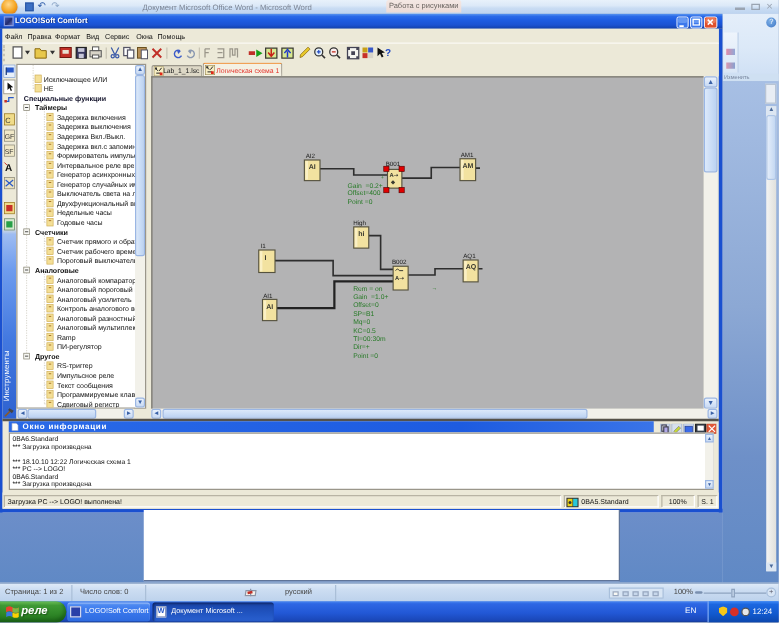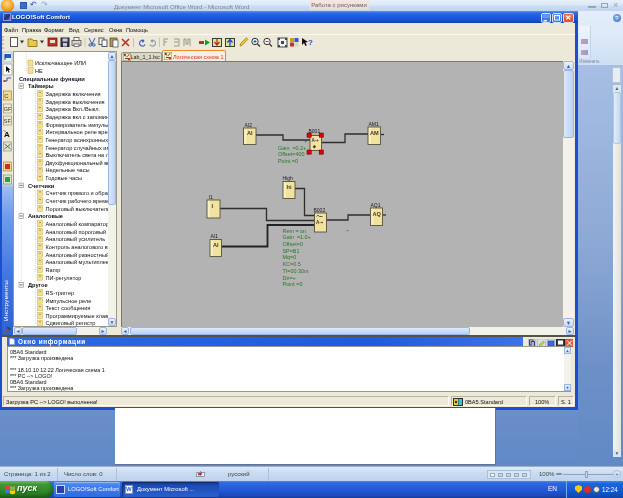--- a/index.html
+++ b/index.html
@@ -66,21 +66,21 @@
 
 <div class="abs" style="left:0;top:481px;width:623px;height:17px;background:linear-gradient(180deg,#4A87F0 0%,#2E67E4 12%,#2258D6 55%,#1A47B8 90%,#15398F 100%);z-index:5;">
   <div class="abs" style="left:0;top:0;width:53px;height:17px;border-radius:0 8px 8px 0;background:linear-gradient(180deg,#6CBF58 0%,#3E9934 20%,#2F8727 60%,#1F6E1A 100%);box-shadow:inset -2px -2px 3px rgba(0,40,0,.3);">
     <svg class="abs" style="left:4px;top:2.5px;" width="12" height="12" viewBox="0 0 12 12">
       <path d="M1 2.5 q2.5 -1.5 5 0 q2.5 1.5 5 0 V6 q-2.5 1.5 -5 0 q-2.5 -1.5 -5 0 z" fill="#E8422E" transform="translate(0,-0.5)"></path>
       <path d="M1 2.5 q2.5 -1.5 5 0 V6 q-2.5 -1.5 -5 0 z" fill="#E8422E" transform="translate(0,-0.5)"></path>
       <path d="M6 2.5 q2.5 1.5 5 0 V6 q-2.5 1.5 -5 0 z" fill="#7DBB42" transform="translate(0,-0.5)"></path>
       <path d="M1 6.5 q2.5 -1.5 5 0 V10 q-2.5 -1.5 -5 0 z" fill="#3B79DF" transform="translate(0,-0.5)"></path>
       <path d="M6 6.5 q2.5 1.5 5 0 V10 q-2.5 1.5 -5 0 z" fill="#FBD105" transform="translate(0,-0.5)"></path>
     </svg>
-    <div class="abs" style="left:17px;top:2px;font-size:9px;font-weight:bold;font-style:italic;color:#fff;text-shadow:1px 1px 1px rgba(0,0,0,.35);">пуск</div>
+    <div class="abs" style="left:17px;top:2px;font-size:9px;font-weight:bold;font-style:italic;color:#fff;text-shadow:1px 1px 1px rgba(0,0,0,.35);">реле</div>
   </div>
   <div class="abs" style="left:54px;top:1px;width:66px;height:15px;border-radius:2px;background:linear-gradient(180deg,#5590F2 0%,#3B79EE 40%,#2E6BE0 100%);box-shadow:inset 0 1px 1px rgba(255,255,255,.4);">
     <div class="abs" style="left:2px;top:3px;width:9px;height:9px;background:#2A3FA8;border:1px solid #D0D8F0;"></div>
     <div class="abs" style="left:14px;top:4px;font-size:5.8px;color:#fff;white-space:nowrap;">LOGO!Soft Comfort</div>
   </div>
   <div class="abs" style="left:122px;top:1px;width:97px;height:15px;border-radius:2px;background:linear-gradient(180deg,#1A44A8 0%,#2155C2 60%,#2A60D0 100%);box-shadow:inset 1px 1px 2px rgba(0,0,20,.5);">
     <div class="abs" style="left:3px;top:3px;width:8px;height:9px;background:#fff;border:1px solid #8898C0;"></div>
     <div class="abs" style="left:4px;top:4px;font-size:6px;color:#2A5AC8;font-weight:bold;">W</div>
     <div class="abs" style="left:15px;top:4px;font-size:5.8px;color:#fff;white-space:nowrap;">Документ Microsoft ...</div>
   </div>

